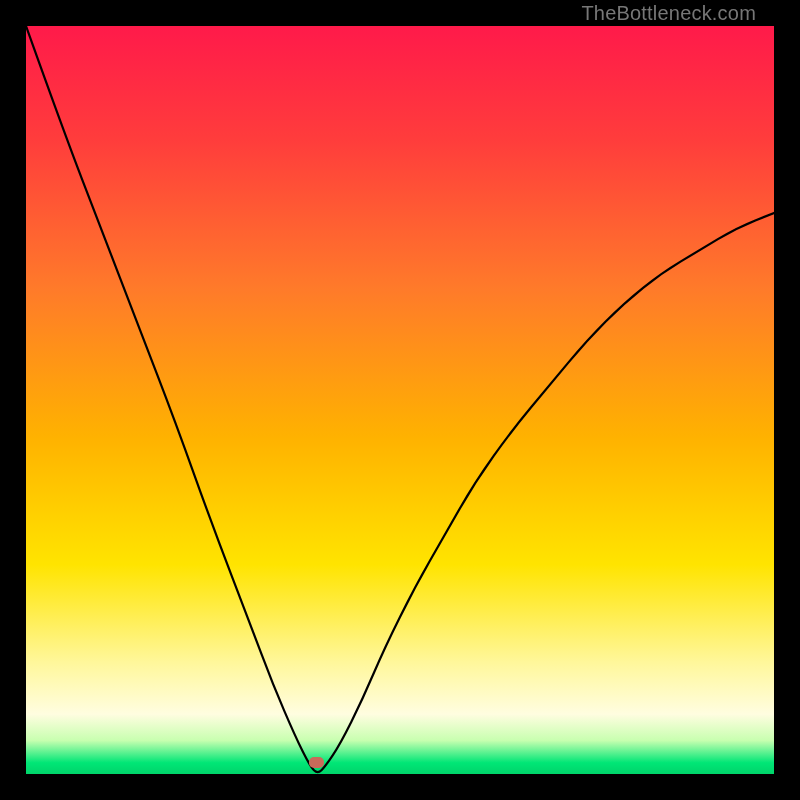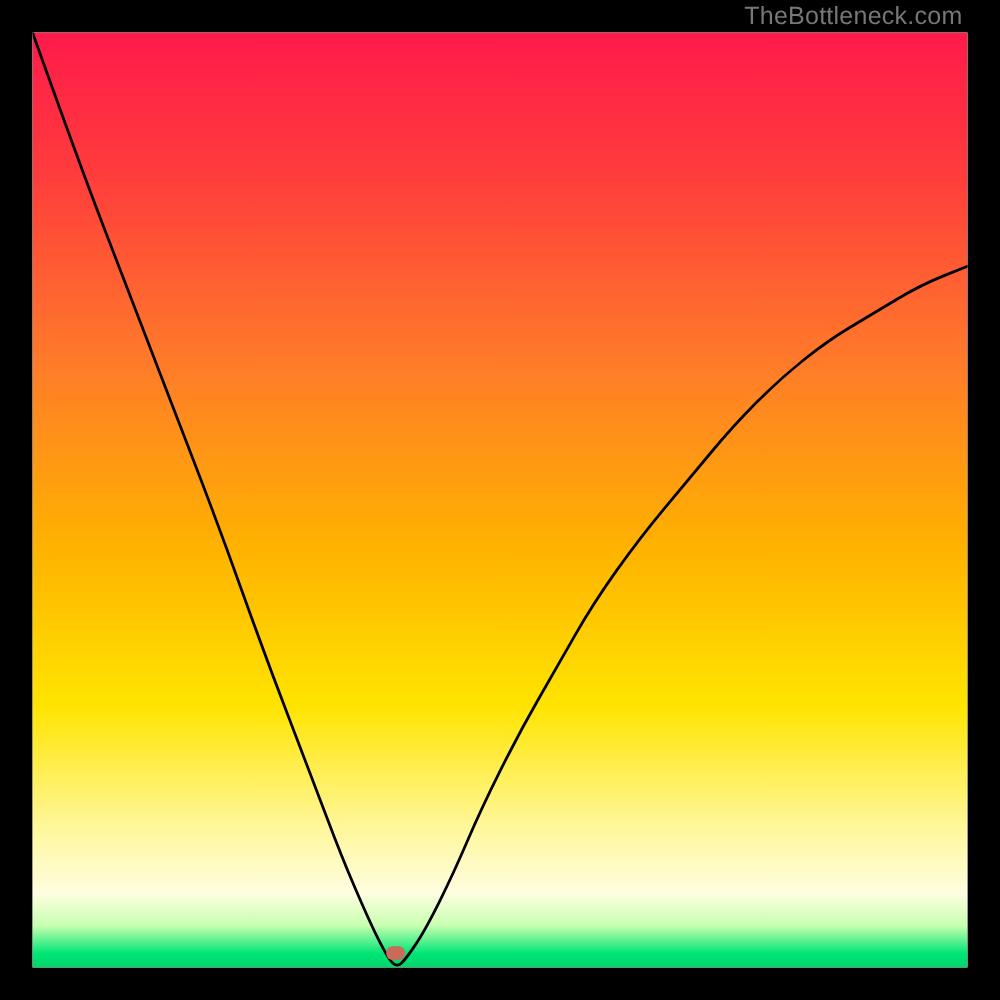--- a/index.html
+++ b/index.html
@@ -15,21 +15,21 @@
     position: absolute;
     left: 26px;
     top: 26px;
     width: 748px;
     height: 748px;
     background: #fff;
   }
   .watermark {
     position: absolute;
     top: 2px;
-    right: 30px;
+    right: 44px;
     color: #777;
     font-size: 20px;
     letter-spacing: 0.2px;
   }
   svg {
     position: absolute;
     left: 0; top: 0;
   }
   .marker {
     position: absolute;

